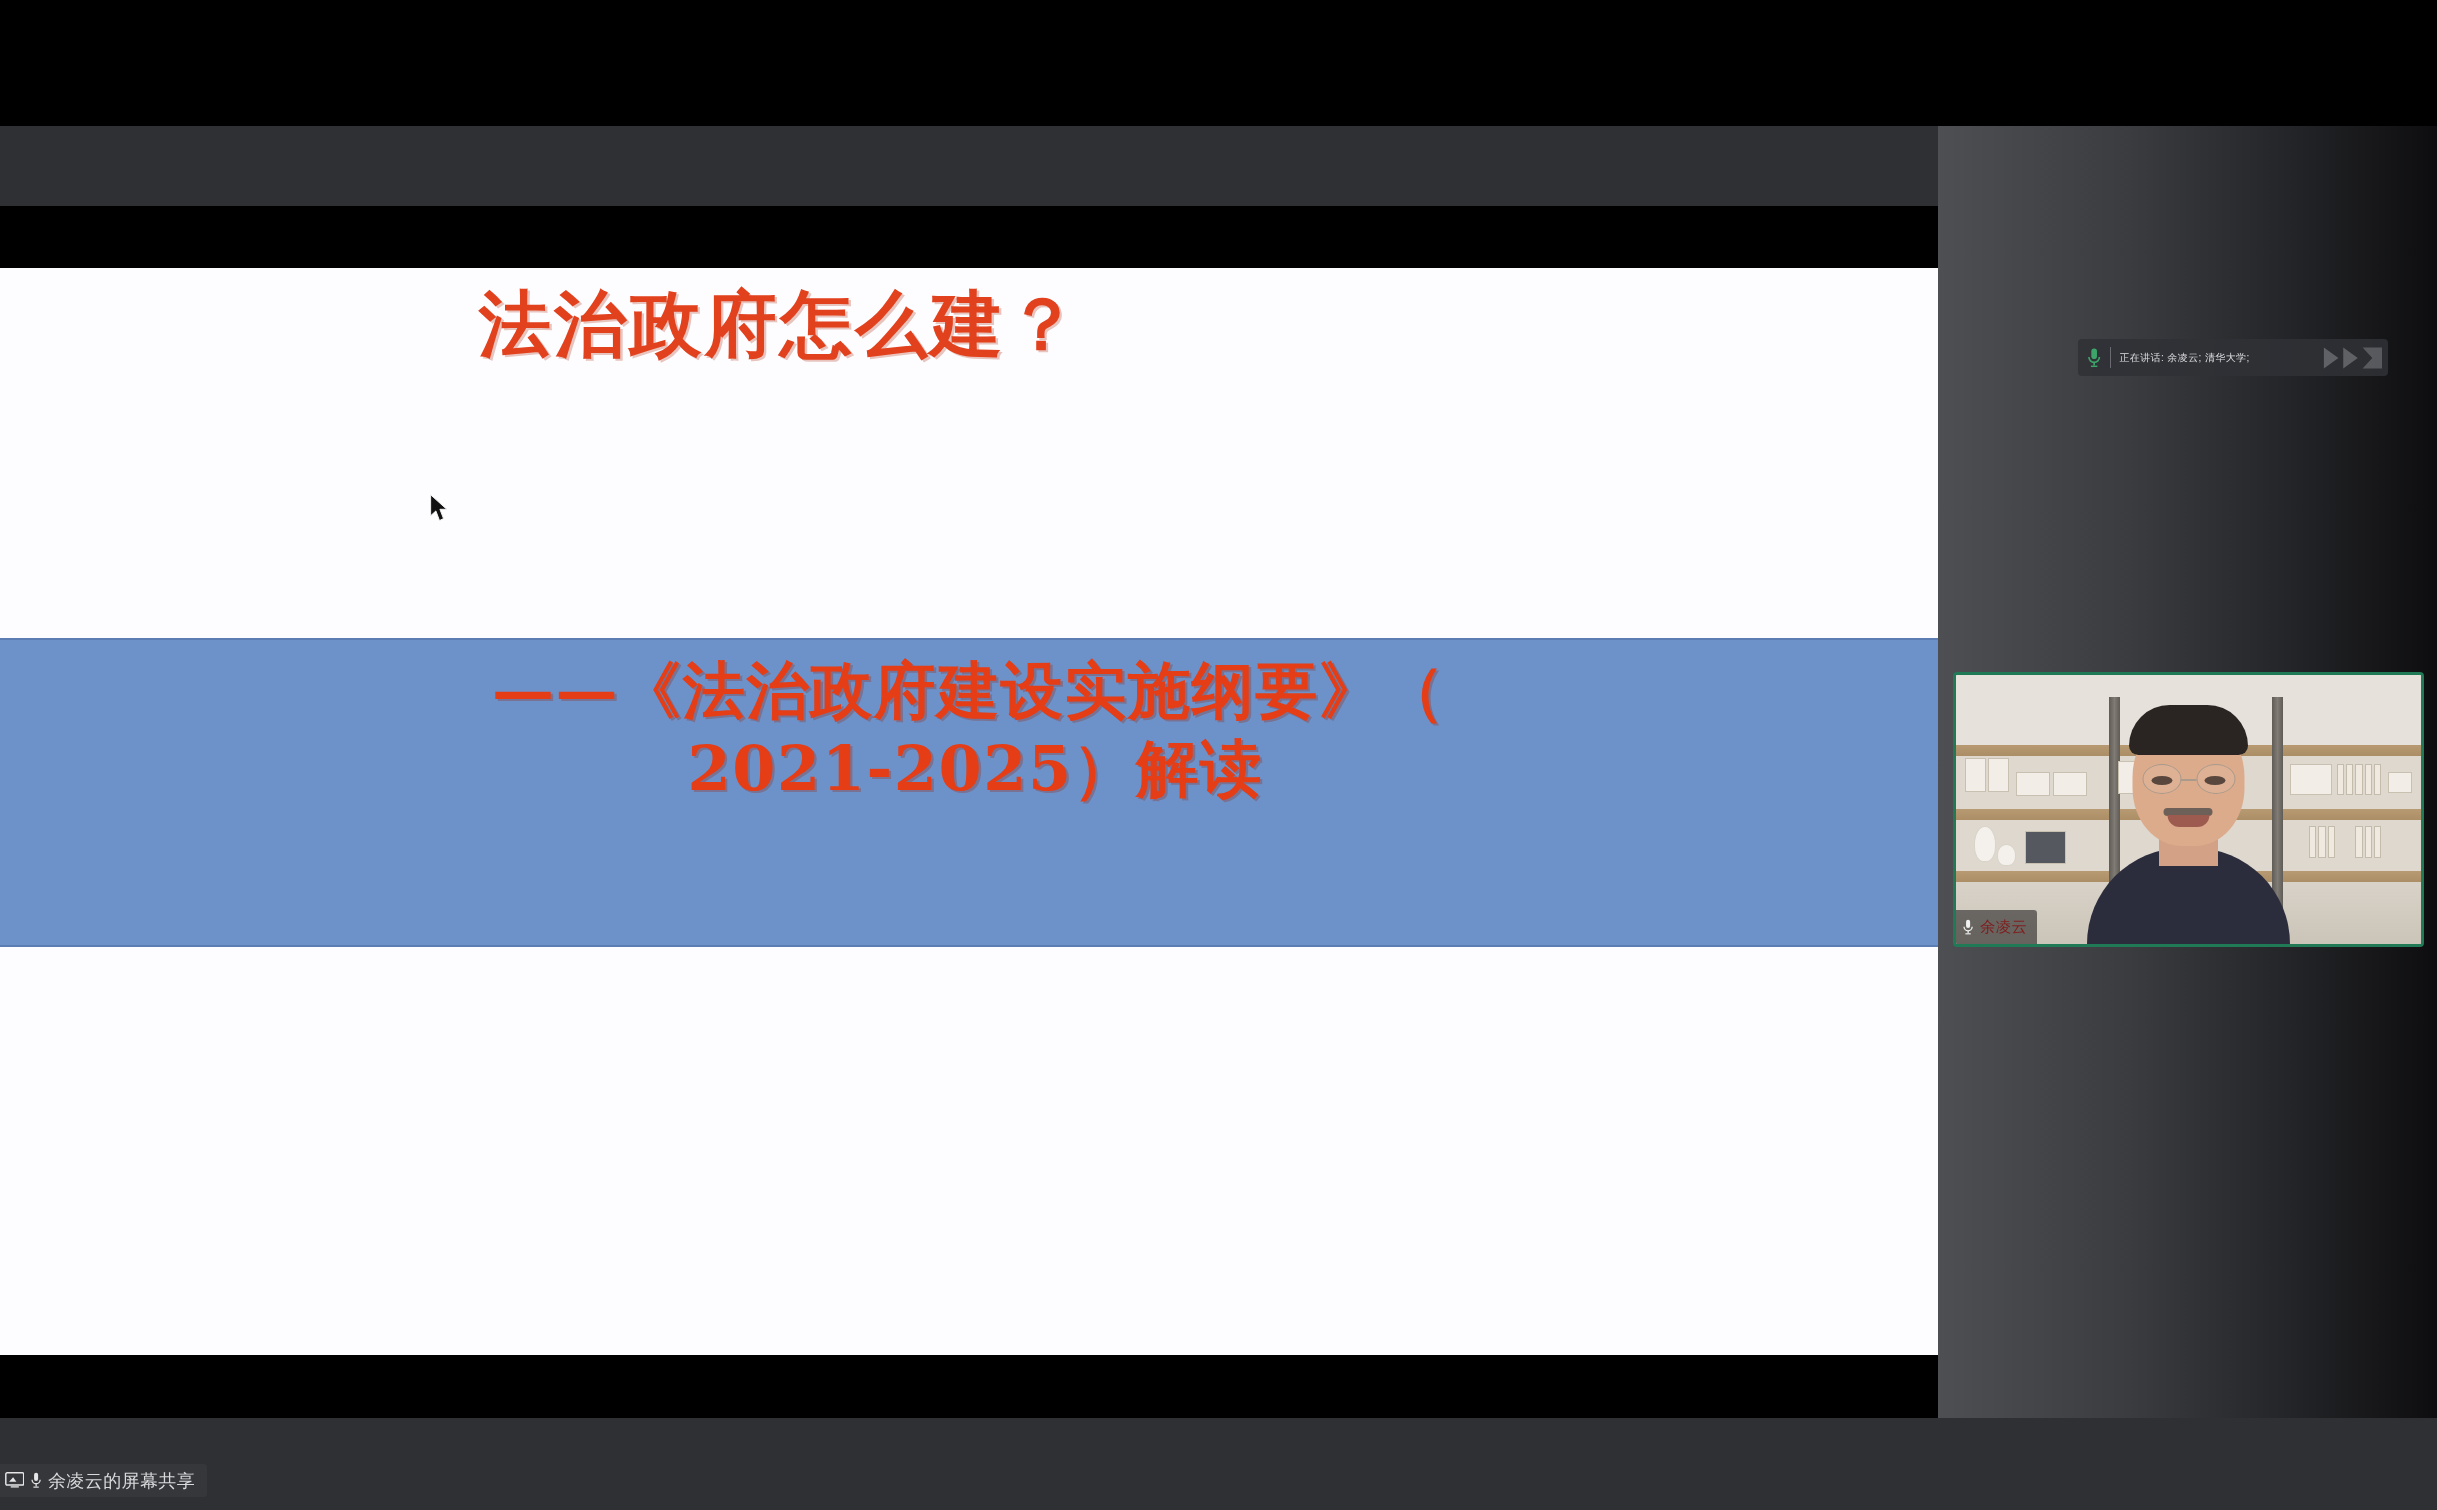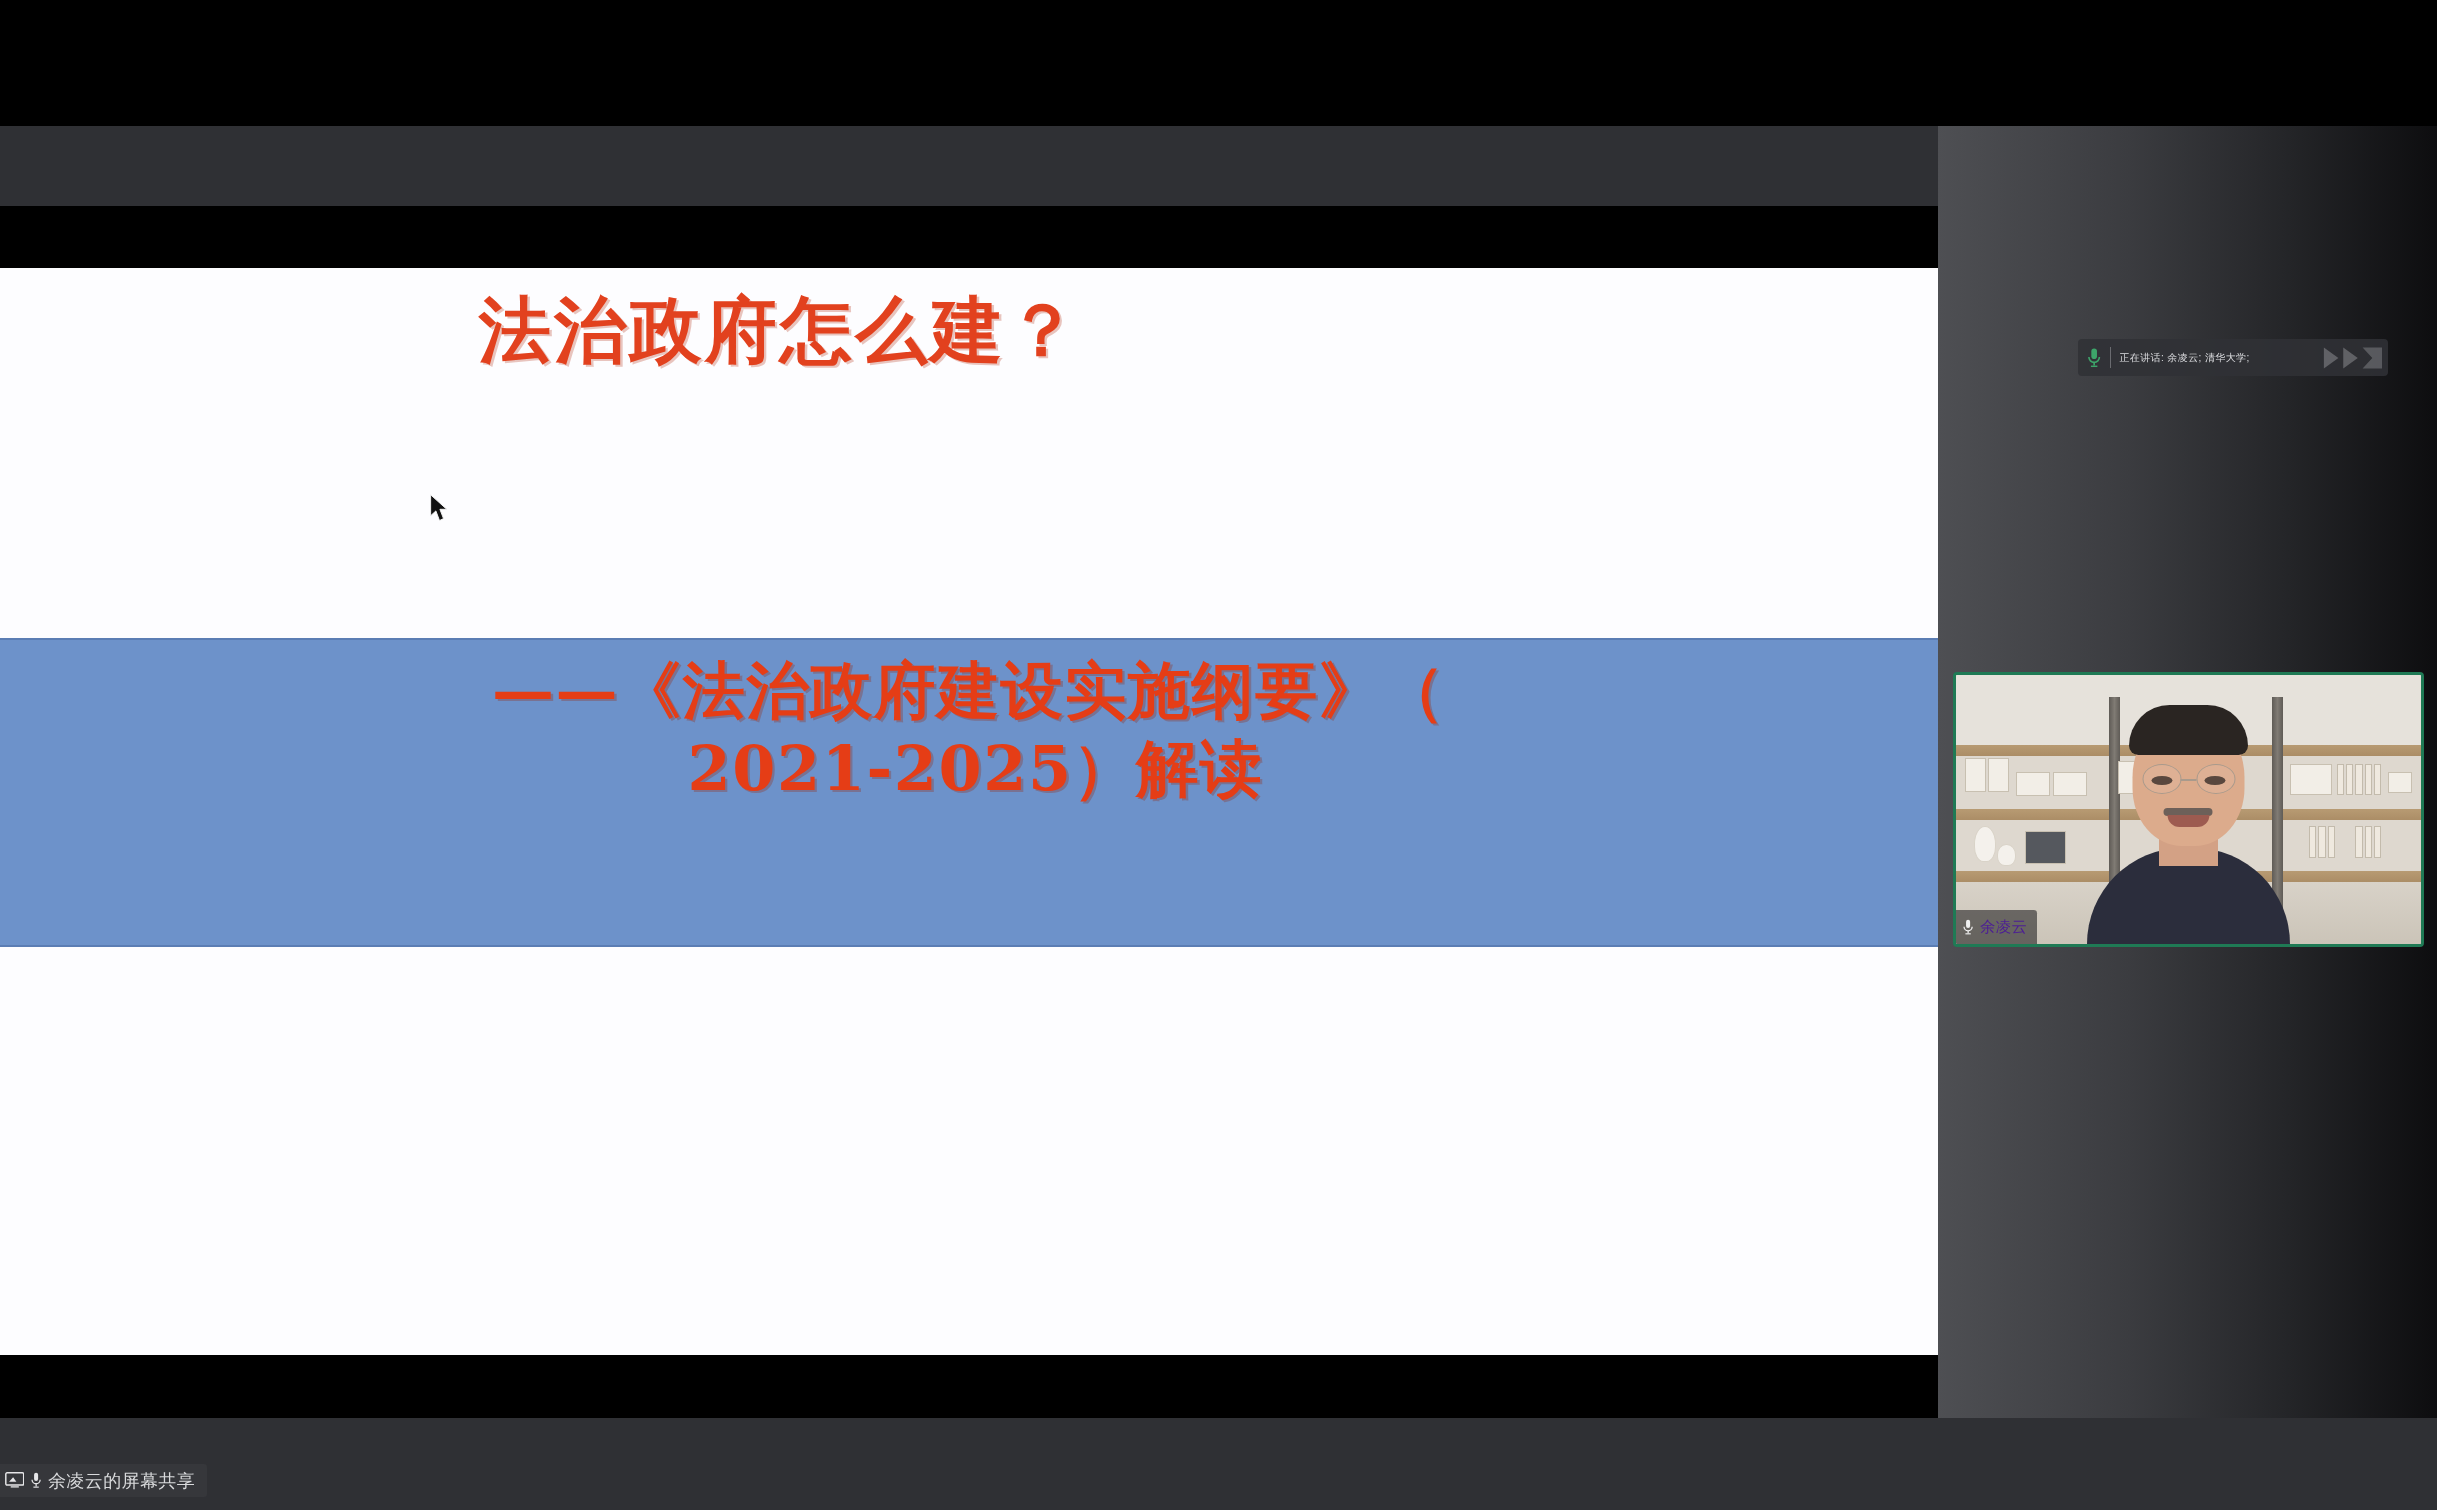--- a/index.html
+++ b/index.html
@@ -60,21 +60,21 @@
   }
 
   
   #slide-title {
     position: absolute;
     left: 0;
     top: 21px;
     width: 1560px;
     text-align: center;
     color: #e2411e;
-    font-family: Liberation Sans, sans-serif;
+    font-family: Liberation Mono, monospace;
     font-weight: 700;
     font-size: 72px;
     letter-spacing: 3.3px;
     line-height: 1.15;
     text-shadow: 2.4px 2.4px 0 rgba(180,50,20,0.28);
     white-space: nowrap;
   }
 
   #blue-band {
     position: absolute;
@@ -359,21 +359,21 @@
     background: rgba(20,20,22,0.55);
     border-radius: 0 3.3px 0 0;
   }
   #video-nametag-mic {
     width: 12.2px;
     height: 16.3px;
     display: block;
     flex: 0 0 auto;
   }
   #video-nametag-label {
-    color: #4c1d95;
+    color: #7f1d1d;
     font-size: 15.4px;
     white-space: nowrap;
     letter-spacing: 0.4px;
   }
 
   
   #bottom-bar {
     position: absolute;
     left: 0;
     top: 1418px;

